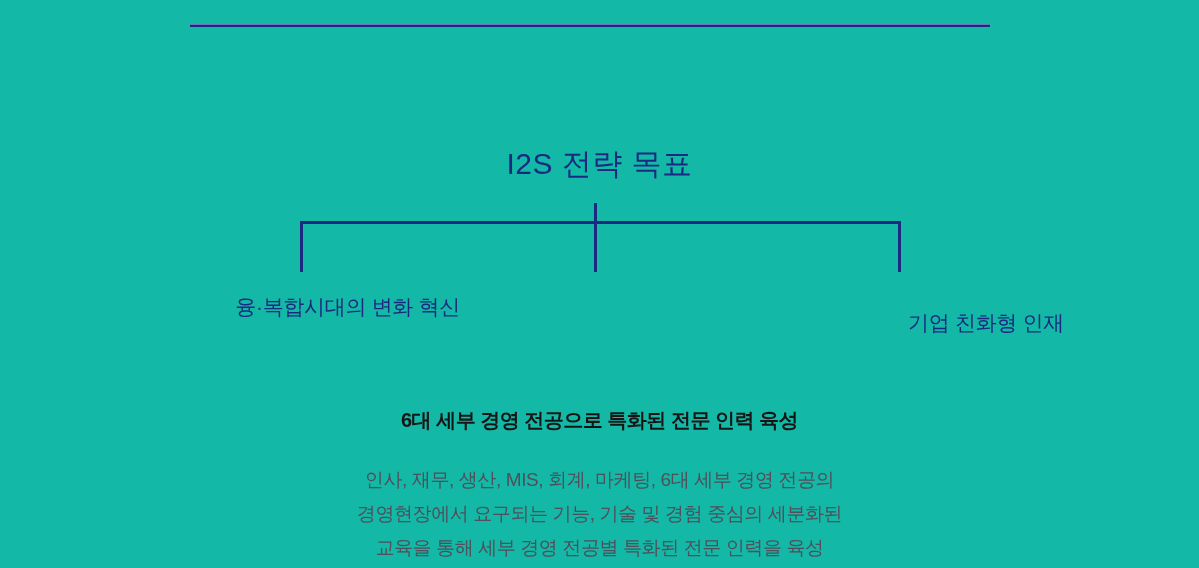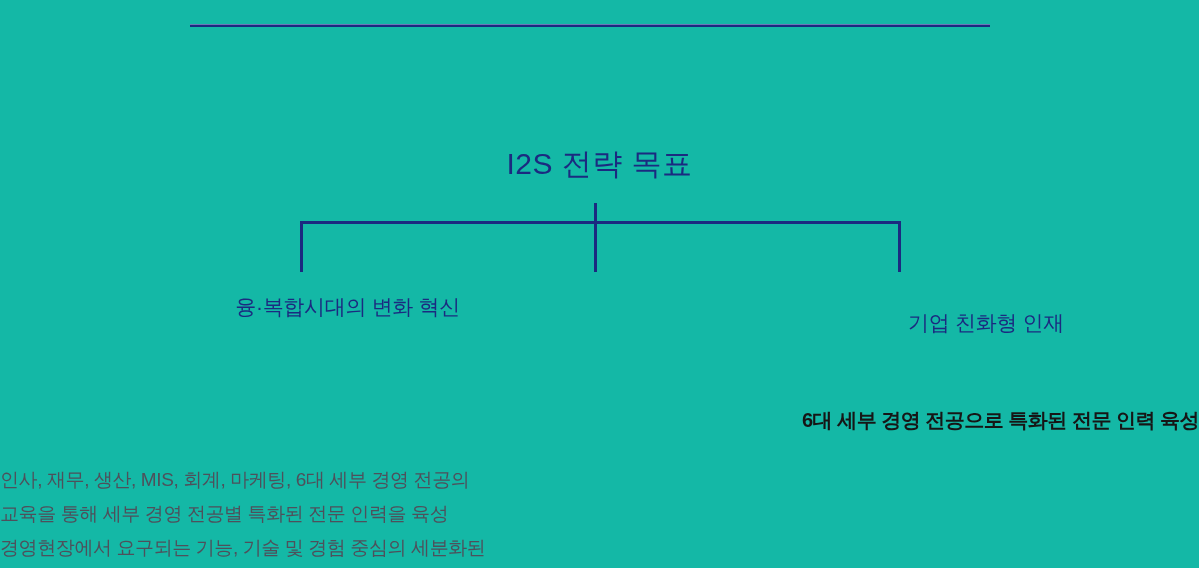--- a/index.html
+++ b/index.html
@@ -60,30 +60,31 @@
   .branch .en {
     margin-top: 9px;
     font-size: 20px;
     font-weight: 400;
     line-height: 26px;
   }
   .detail-heading {
     position: absolute;
     left: 0; top: 407px;
     width: 1199px;
-    text-align: right;
+    text-align: center;
     font-size: 20px;
     font-weight: 700;
     letter-spacing: -0.5px;
     color: #161616;
   }
   .detail-paragraph {
     position: absolute;
     left: 0; top: 463px;
     width: 1199px;
+    text-align: center;
     font-size: 19px;
     font-weight: 400;
     line-height: 34px;
     letter-spacing: -0.4px;
     color: #4e505b;
   }
 </style>
 </head>
 <body>
 
@@ -105,17 +106,17 @@
 
 
   <div class="branch branch-3">
     <div class="ko">기업 친화형 인재</div>
   </div>
 
   <div class="detail-heading">6대 세부 경영 전공으로 특화된 전문 인력 육성</div>
 
   <div class="detail-paragraph">
     <div>인사, 재무, 생산, MIS, 회계, 마케팅, 6대 세부 경영 전공의</div>
+    <div>경영현장에서 요구되는 기능, 기술 및 경험 중심의 세분화된</div>
     <div>교육을 통해 세부 경영 전공별 특화된 전문 인력을 육성</div>
-    <div>경영현장에서 요구되는 기능, 기술 및 경험 중심의 세분화된</div>
   </div>
 
 </div>
 
 </body></html>

